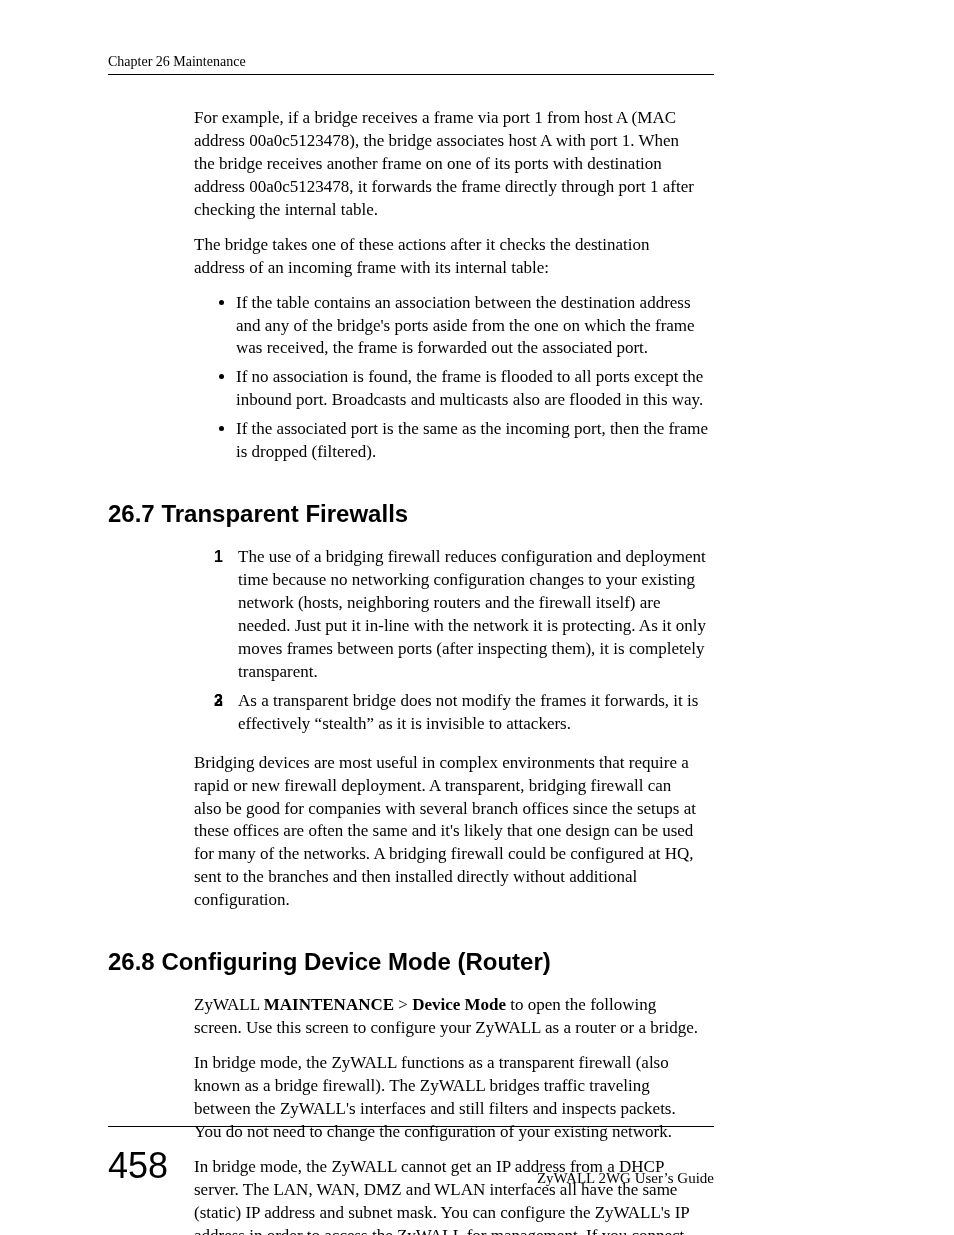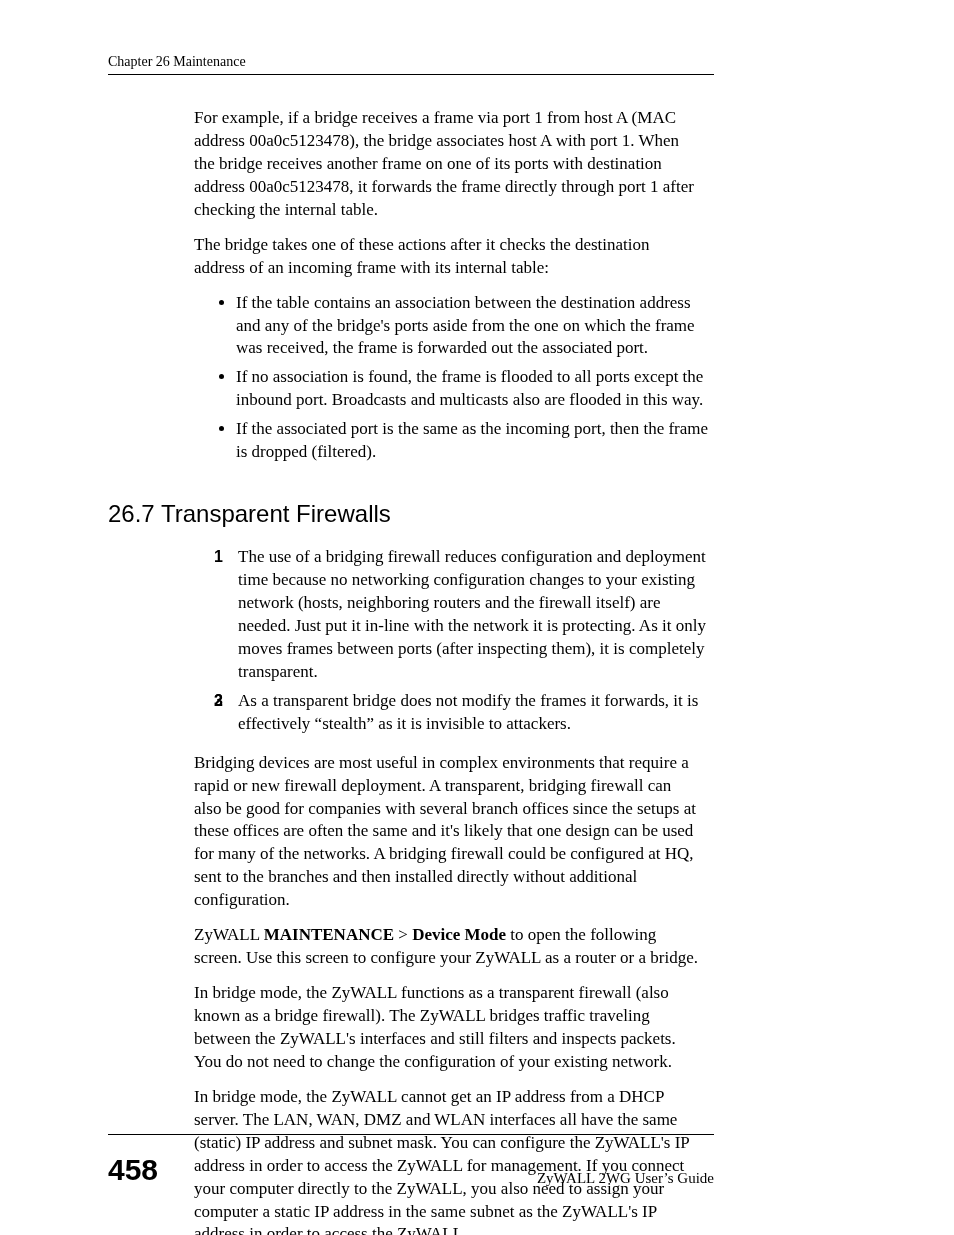--- a/index.html
+++ b/index.html
@@ -60,21 +60,21 @@
   }
   ol.numlist li .num {
     position: absolute;
     left: 0;
     font-family: Arial, Helvetica, sans-serif;
     font-weight: bold;
     font-size: 16px;
   }
   h2.section {
     font-family: Arial, Helvetica, sans-serif;
-    font-weight: normal;
+    font-weight: bold;
     font-size: 24px;
     margin: 36px 0 18px 0;
   }
   .footer {
     position: absolute;
     left: 108px;
     right: 84px;
     bottom: 48px;
   }
   .foot-rule {
@@ -82,22 +82,22 @@
     border-top: 1.5px solid #000;
     margin: 0 0 6px 0;
   }
   .foot-row {
     display: flex;
     justify-content: space-between;
     align-items: flex-end;
   }
   .page-number {
     font-family: Arial, Helvetica, sans-serif;
-    font-weight: bold;
-    font-size: 30px;
+    font-weight: normal;
+    font-size: 36px;
     margin-top: 12px;
   }
   .doc-title {
     font-size: 15px;
   }
   b { font-weight: bold; }
 </style>
 </head>
 <body>
 
@@ -131,20 +131,21 @@
     <li>
       <span class="num">3</span>
       <span>As a transparent bridge does not modify the frames it forwards, it is effectively “stealth” as it is invisible to attackers.</span>
     </li>
   </ol>
 
   <div class="body-text indent-block">
     <p>Bridging devices are most useful in complex environments that require a rapid or new firewall deployment. A transparent, bridging firewall can also be good for companies with several branch offices since the setups at these offices are often the same and it's likely that one design can be used for many of the networks. A bridging firewall could be configured at HQ, sent to the branches and then installed directly without additional configuration.</p>
   </div>
 
+  <h2 class="section">26.8  Configuring Device Mode (Router)</h2>
 
   <div class="body-text indent-block">
     <p>
       <span>ZyWALL </span><b>MAINTENANCE</b><span> &gt; </span><b>Device Mode</b><span> to open the following screen. Use this screen to configure your ZyWALL as a router or a bridge.</span>
     </p>
     <p>In bridge mode, the ZyWALL functions as a transparent firewall (also known as a bridge firewall). The ZyWALL bridges traffic traveling between the ZyWALL's interfaces and still filters and inspects packets. You do not need to change the configuration of your existing network.</p>
     <p>In bridge mode, the ZyWALL cannot get an IP address from a DHCP server. The LAN, WAN, DMZ and WLAN interfaces all have the same (static) IP address and subnet mask. You can configure the ZyWALL's IP address in order to access the ZyWALL for management. If you connect your computer directly to the ZyWALL, you also need to assign your computer a static IP address in the same subnet as the ZyWALL's IP address in order to access the ZyWALL.</p>
   </div>
 
   <div class="footer">

